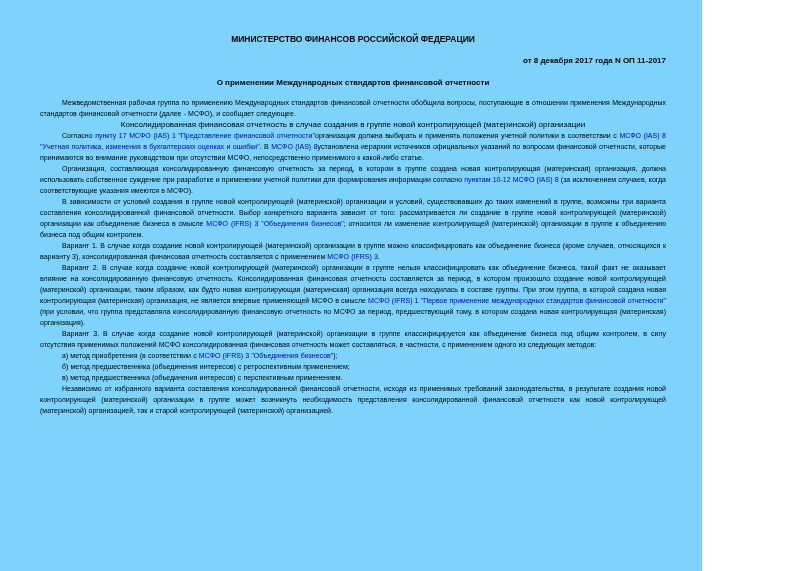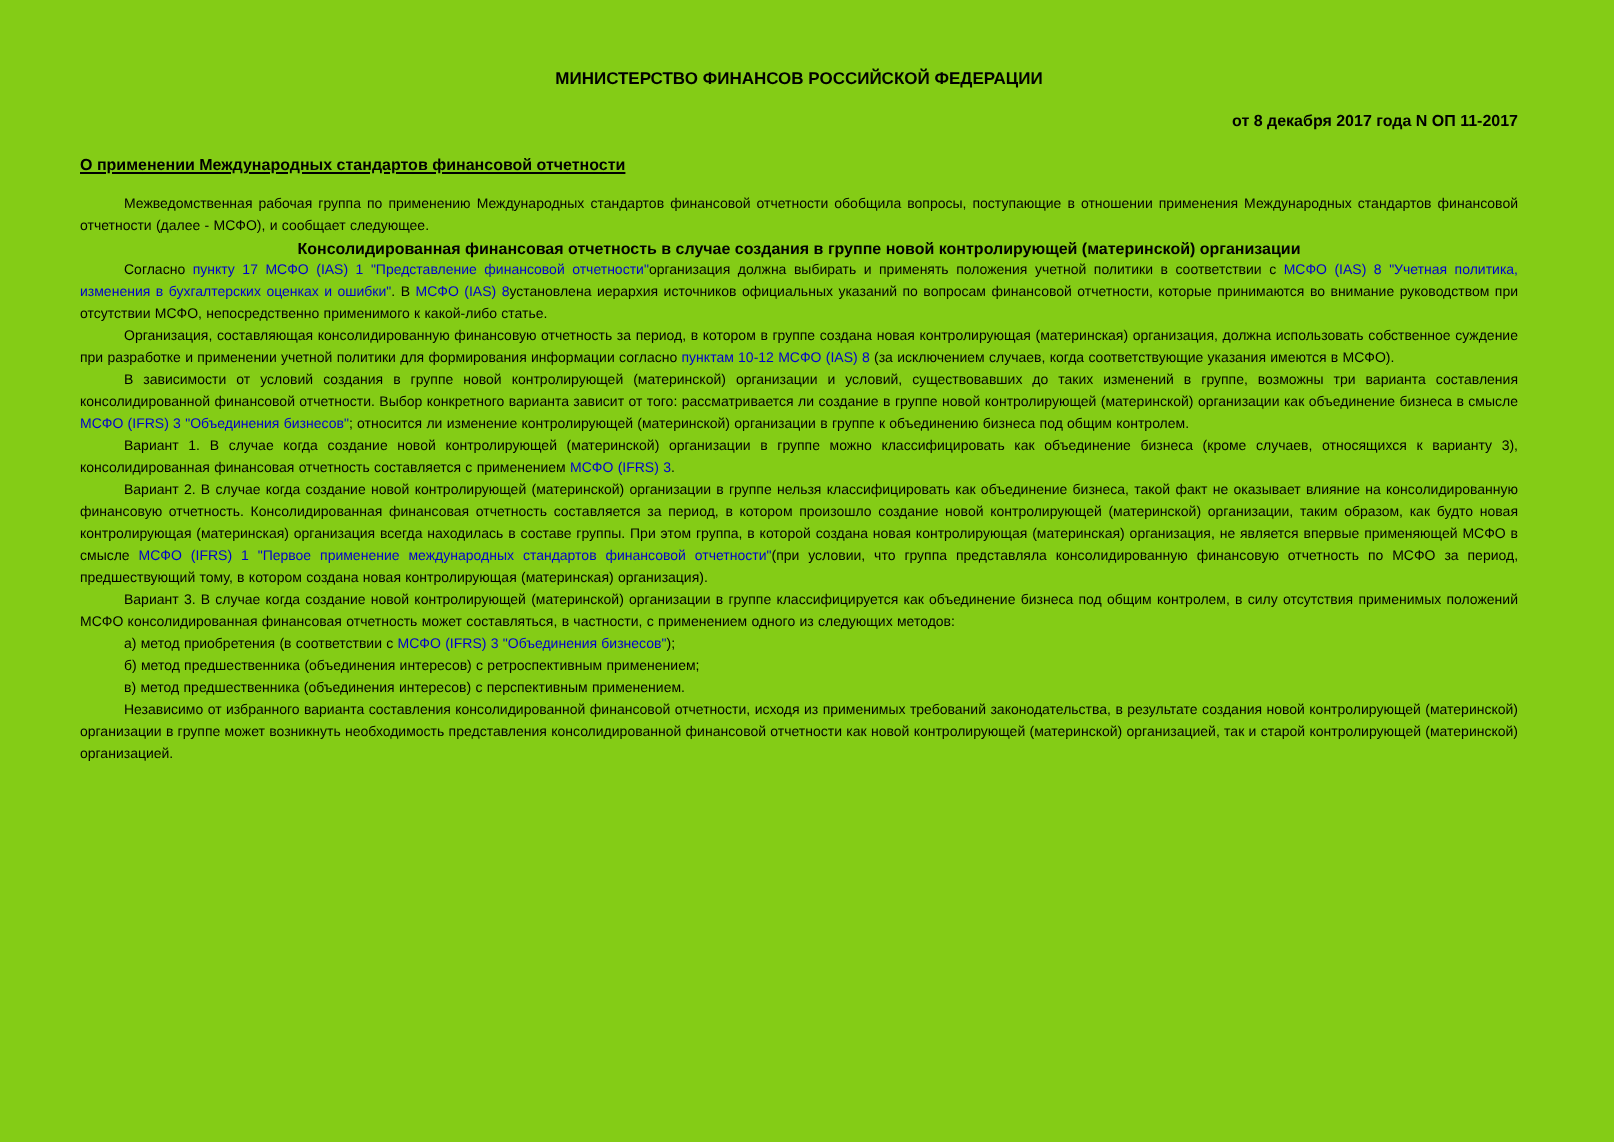--- a/index.html
+++ b/index.html
@@ -8,59 +8,58 @@
     background: #ffffff;
   }
   body {
     width: 807px;
     height: 571px;
     font-family: "Liberation Sans", sans-serif;
     color: #000000;
   }
   .page {
     box-sizing: border-box;
-    width: 807px;
+    width: 702px;
     height: 571px;
-    padding: 34px 48px 0 40px;
+    padding: 34px 36px 0 40px;
     overflow: hidden;
-    background: #84cc16;
+    background: #7dd3fc;
   }
   .doc-title {
     font-size: 8.5px;
     font-weight: bold;
     text-align: center;
     line-height: 10px;
     margin: 0 0 12px 0;
   }
   .doc-date {
     font-size: 8px;
     font-weight: bold;
     text-align: right;
     line-height: 10px;
     margin: 0 0 12px 0;
   }
   .doc-subject {
     font-size: 8px;
     font-weight: bold;
-    text-align: left;
+    text-align: center;
     line-height: 10px;
     margin: 0 0 9px 0;
-    text-decoration: underline;
   }
   .para {
     font-size: 7px;
     line-height: 11px;
     text-align: justify;
     text-indent: 22px;
     margin: 0;
     word-spacing: 0.2px;
   }
   .section-heading {
     font-size: 8px;
-    font-weight: bold;
+    font-weight: normal;
     text-align: center;
     line-height: 11px;
     margin: 0;
   }
   .doc-link {
     color: var(--link-color, #0000cd);
     cursor: pointer;
     text-decoration: none;
   }
 </style>

